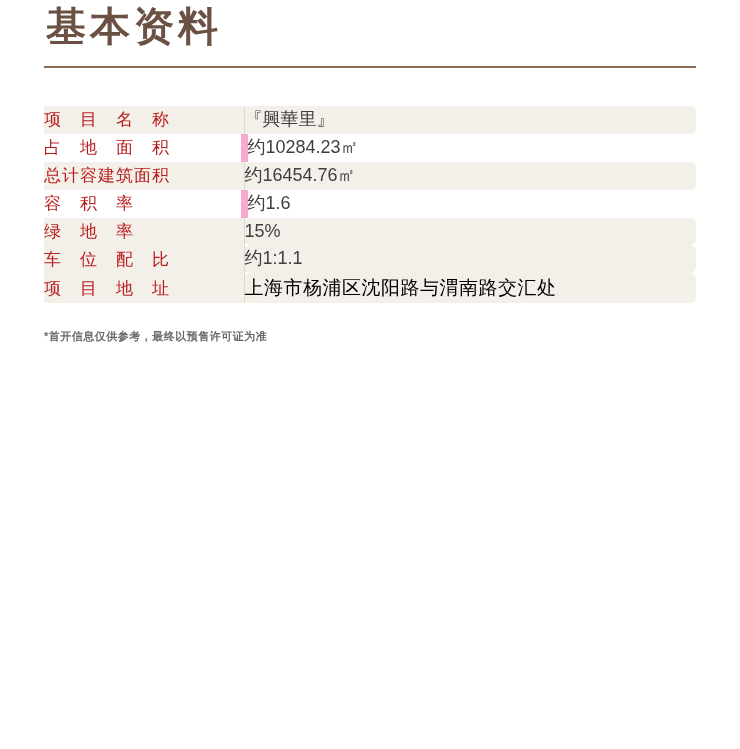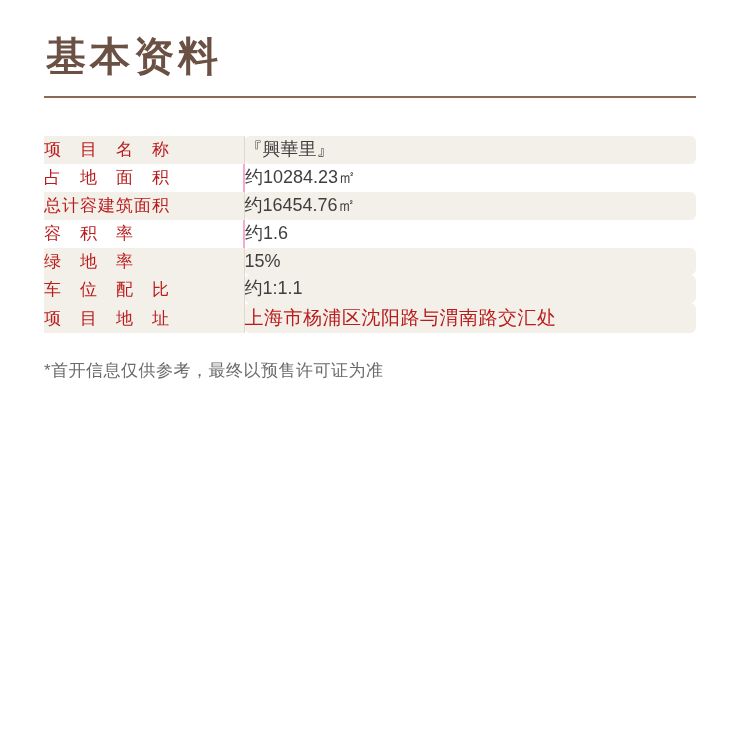--- a/index.html
+++ b/index.html
@@ -15,21 +15,20 @@
     color: #4a4a4a;
     overflow: hidden;
   }
   .page {
     position: relative;
     width: 740px;
     height: 749px;
     padding: 0 44px;
   }
   .title-block {
-    padding-top: 30px;
   }
   .page-title {
     font-size: 40px;
     font-weight: bold;
     letter-spacing: 4px;
     color: #6b5044;
     margin: 0;
     line-height: 1.3;
     padding-left: 2px;
   }
@@ -58,46 +57,47 @@
     color: #b91c1c;
     letter-spacing: 1px;
     padding: 18px 0 18px 24px;
     text-align: left;
     white-space: nowrap;
   }
   .cell-value {
     font-size: 18px;
     color: #3f3f3f;
     padding: 18px 16px 18px 22px;
-    border-left: 2px solid #f9a8d4;
+    border-left: 7px solid #f9a8d4;
     line-height: 1.55;
   }
   tr.alt .cell-value { border-left: 1px solid #e0d8cc; border-radius: 6px; }
   .value-line {
     display: block;
     white-space: nowrap;
   }
   .value-line .small {
     font-size: 12px;
     color: #5a5a5a;
   }
   .value-line .big {
     font-size: 18px;
     color: #3a3a3a;
     font-weight: 500;
   }
   .footnote {
     margin-top: 26px;
-    font-size: 17px;
+    font-size: 11px;
     color: #6a6a6a;
     letter-spacing: 0.5px;
+    font-weight: bold;
   }
   .addr {
     font-size: 19px;
-    color: #b91c1c;
+    color: #000000;
     letter-spacing: 0.5px;
   }
 </style>
 </head>
 <body>
 
 <div class="page">
 
   <div class="title-block">
     <h1 class="page-title">基本资料</h1>

